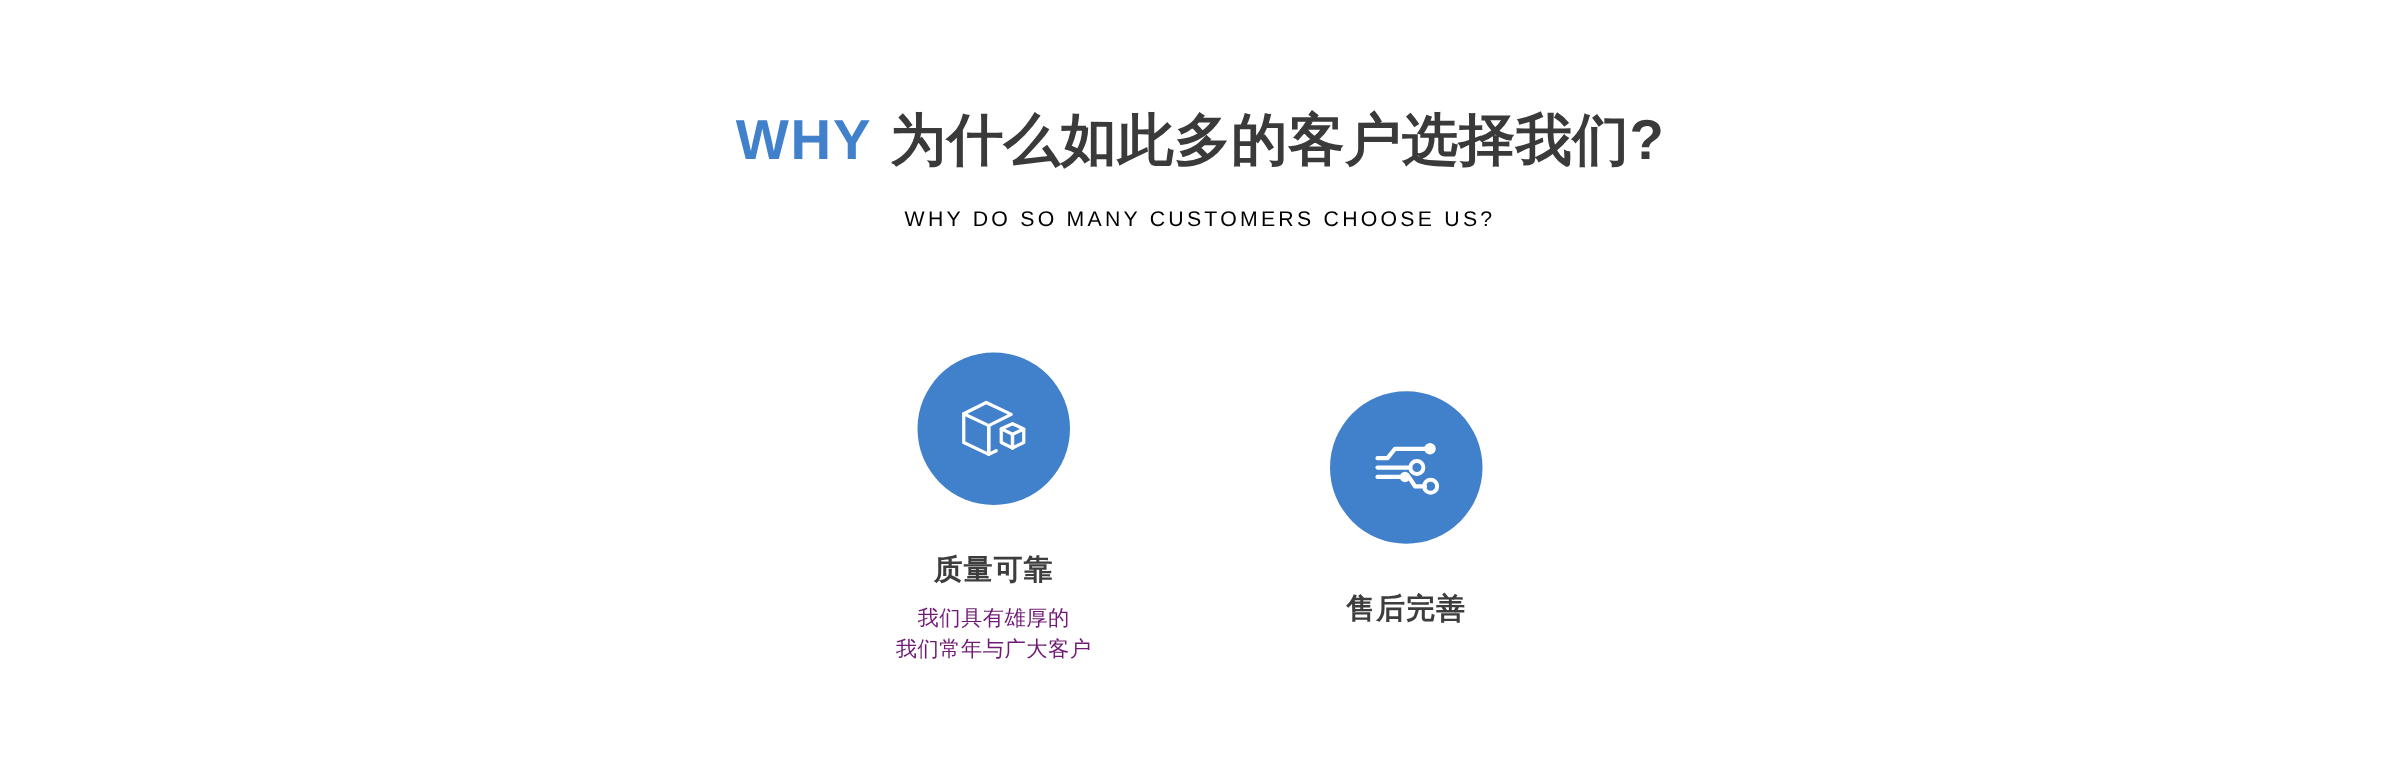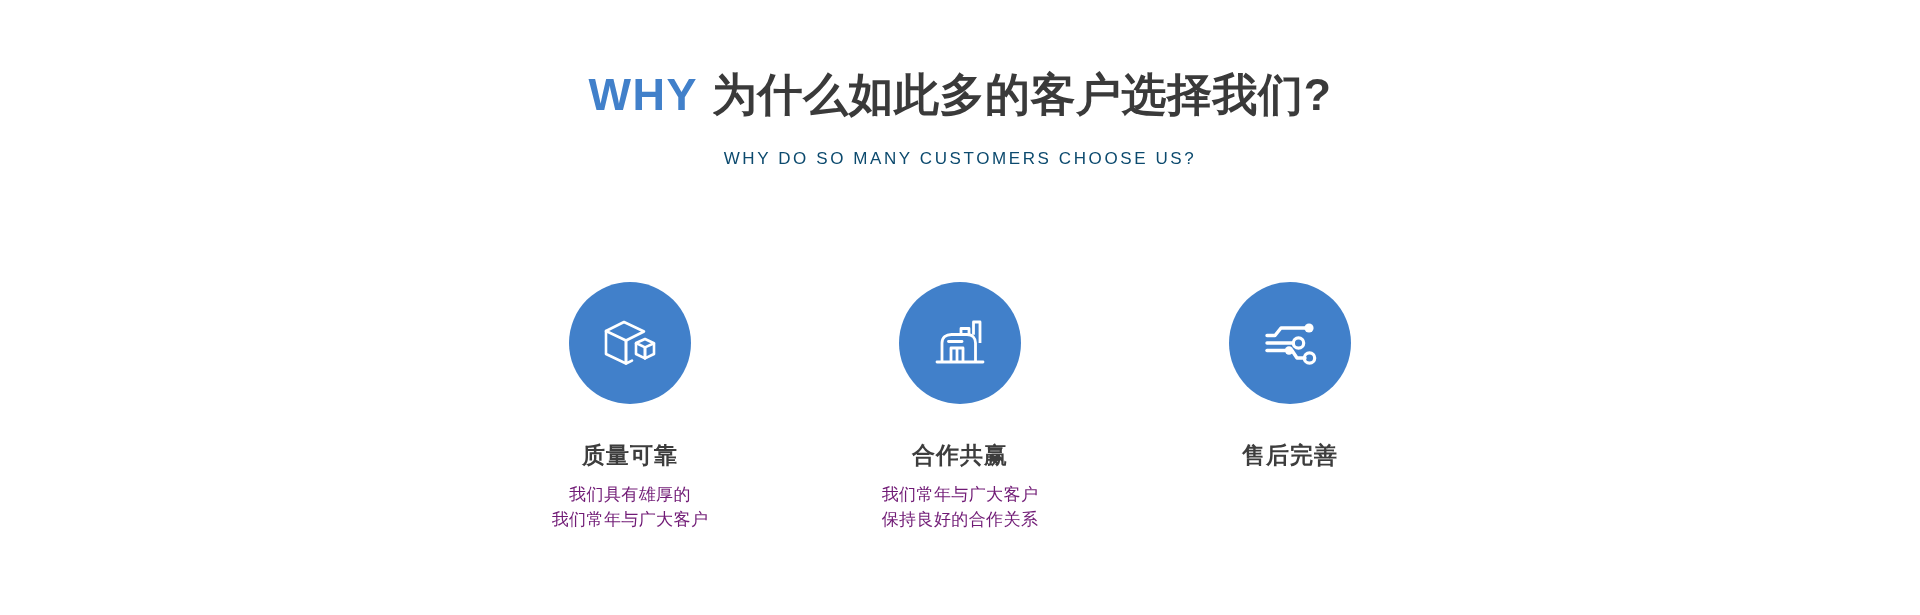--- a/index.html
+++ b/index.html
@@ -22,21 +22,21 @@
     box-sizing: border-box;
   }
 
   
   .heading-block {
     width: 100%;
     text-align: center;
     padding-top: 66px;
   }
   .main-title {
-    margin: 0;
+    margin: 17px;
     font-size: 45px;
     line-height: 58px;
     font-weight: bold;
     color: #3a3a3a;
     letter-spacing: 0.5px;
     white-space: nowrap;
   }
   .main-title .why-word {
     color: #4180ca;
     font-weight: bold;
@@ -44,34 +44,34 @@
     margin-right: 14px;
   }
   .main-title .cn-part {
     color: #3a3a3a;
   }
   .sub-title {
     margin: 24px 0 0 0;
     font-size: 17px;
     line-height: 22px;
     font-weight: normal;
-    color: #0c4a6e;
+    color: #000000;
     letter-spacing: 2.6px;
     white-space: nowrap;
   }
 
   
   .features {
     position: absolute;
     top: 282px;
     left: 0;
     width: 1920px;
     display: flex;
     justify-content: center;
-    align-items: flex-start;
+    align-items: center;
   }
   .feature {
     width: 330px;
     display: flex;
     flex-direction: column;
     align-items: center;
     text-align: center;
   }
   .icon-circle {
     width: 122px;
@@ -132,40 +132,20 @@
           </svg>
         </span>
       </div>
       <div class="feature-title">质量可靠</div>
       <div class="feature-desc">
         <span class="line">我们具有雄厚的</span>
         <span class="line">我们常年与广大客户</span>
       </div>
     </div>
 
-    <div class="feature">
-      <div class="icon-circle">
-        <span>
-          <svg width="62" height="62" viewBox="0 0 62 62" fill="none" aria-hidden="true">
-            <path d="M8 50 L54 50" stroke="#ffffff" stroke-width="2.8" stroke-linecap="round"></path>
-            <path d="M13 50 L13 31 C13 25.5 17 22.5 22.5 22.5 L38 22.5 C43.5 22.5 46.5 26 46.5 31 L46.5 50" stroke="#ffffff" stroke-width="2.8" stroke-linejoin="round" fill="none"></path>
-            <path d="M19.5 29.5 L33 29.5" stroke="#ffffff" stroke-width="2.8" stroke-linecap="round"></path>
-            <path d="M22 50 L22 36 L34 36 L34 50" stroke="#ffffff" stroke-width="2.8" stroke-linejoin="round" fill="none"></path>
-            <path d="M28 36 L28 50" stroke="#ffffff" stroke-width="2.8"></path>
-            <path d="M32 22.5 L32 16.5 L40 16.5 L40 22.5" stroke="#ffffff" stroke-width="2.8" stroke-linejoin="round" fill="none"></path>
-            <path d="M44.5 22.8 L44.5 10 L51 10 L51 31" stroke="#ffffff" stroke-width="2.8" stroke-linejoin="round" fill="none"></path>
-          </svg>
-        </span>
-      </div>
-      <div class="feature-title">合作共赢</div>
-      <div class="feature-desc">
-        <span class="line">我们常年与广大客户</span>
-        <span class="line">保持良好的合作关系</span>
-      </div>
-    </div>
 
     <div class="feature">
       <div class="icon-circle">
         <span>
           <svg width="62" height="62" viewBox="0 0 62 62" fill="none" aria-hidden="true">
             <path d="M8 23.5 L16 23.5 L22 16 L46 16" stroke="#ffffff" stroke-width="3.4" stroke-linecap="round" stroke-linejoin="round" fill="none"></path>
             <circle cx="50" cy="16" r="4.6" fill="#ffffff"></circle>
             <path d="M8 31 L34 31" stroke="#ffffff" stroke-width="3.4" stroke-linecap="round"></path>
             <circle cx="39.5" cy="31" r="5.2" stroke="#ffffff" stroke-width="3.2" fill="none"></circle>
             <path d="M8 38.5 L26 38.5" stroke="#ffffff" stroke-width="3.4" stroke-linecap="round"></path>

